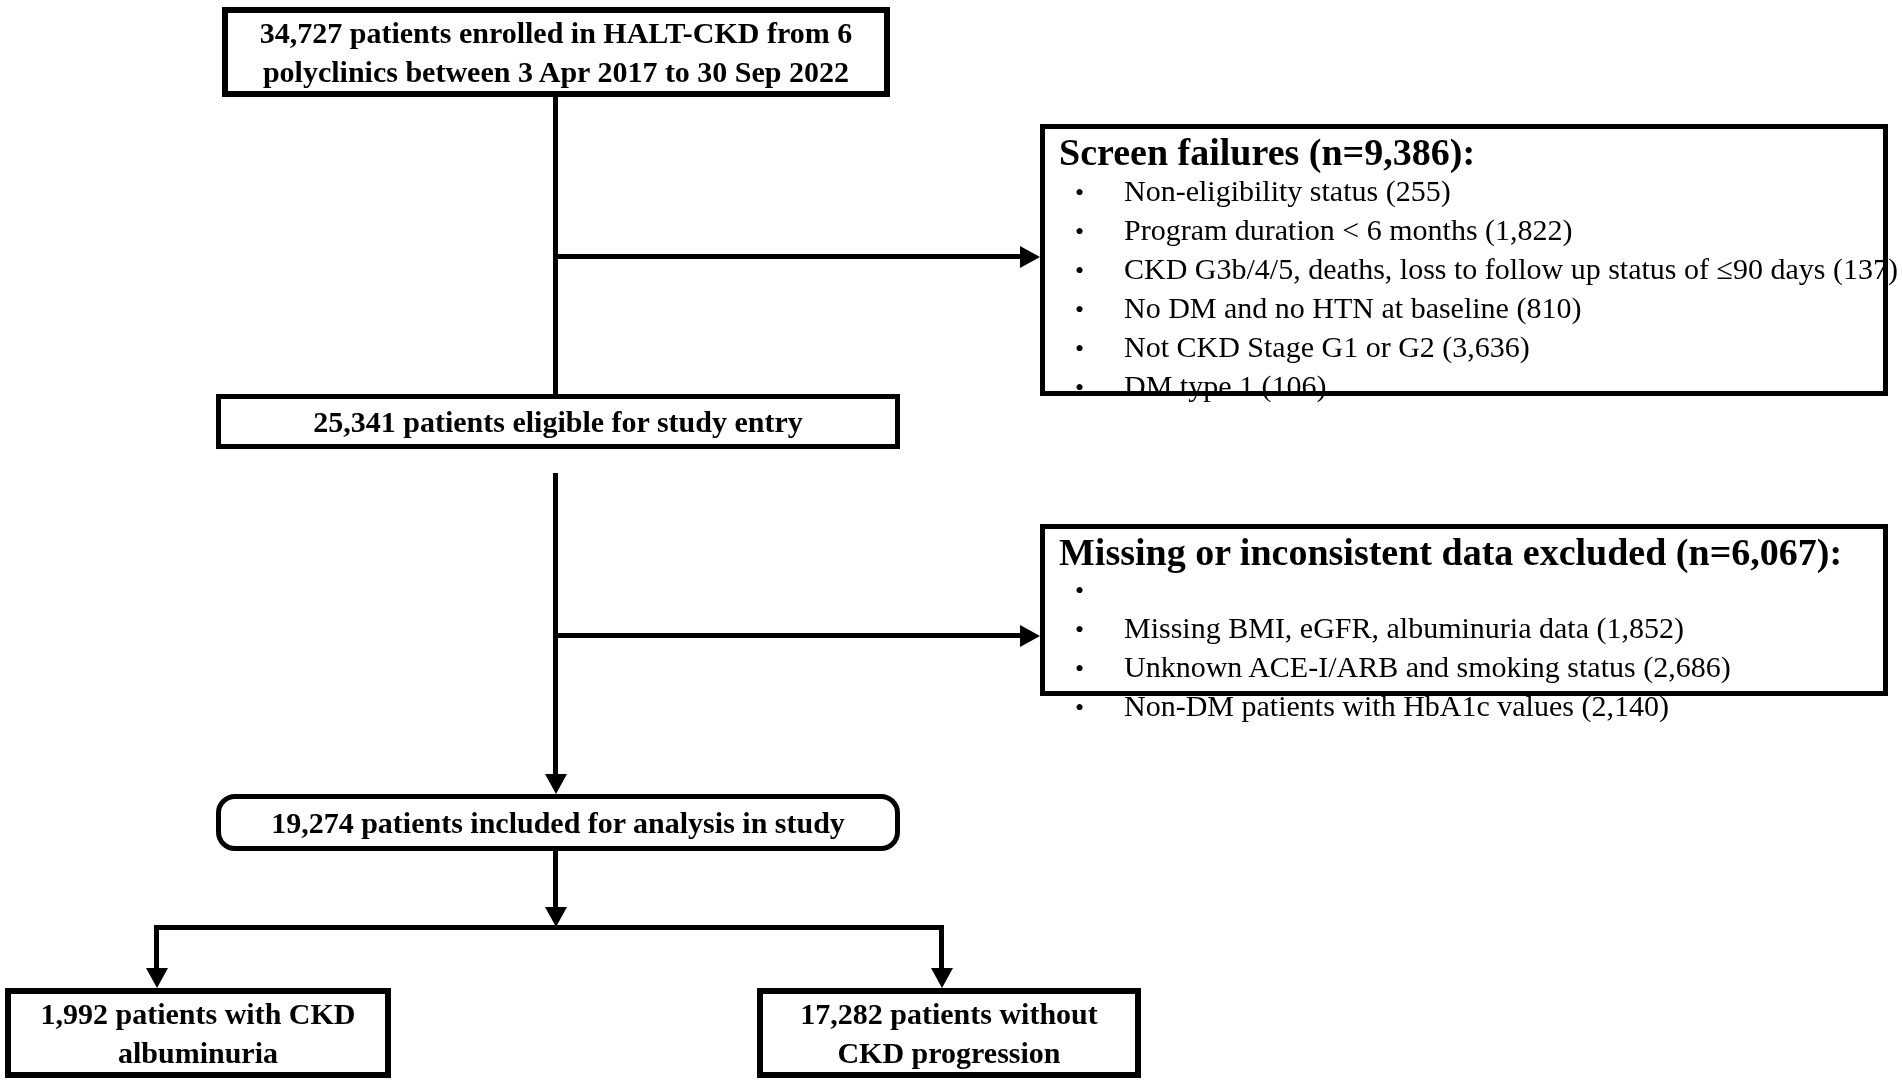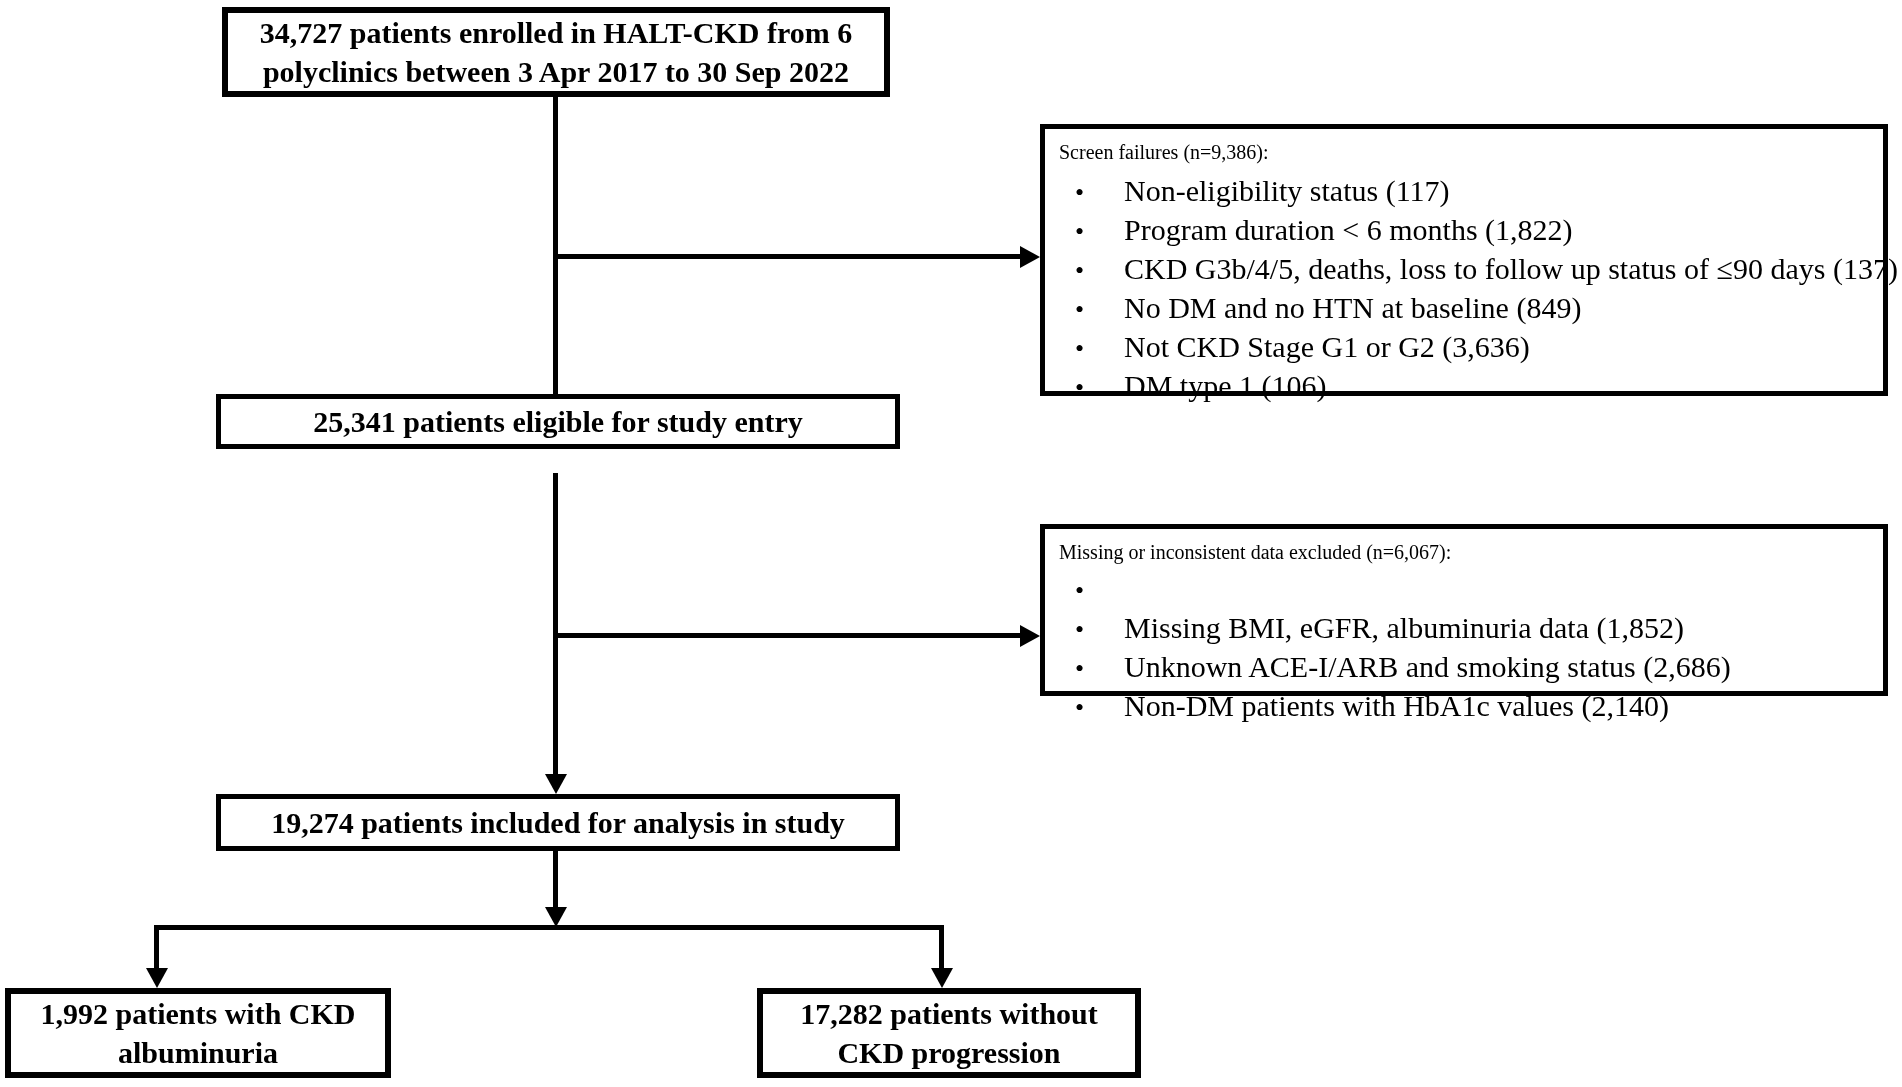--- a/index.html
+++ b/index.html
@@ -31,22 +31,22 @@
     font-weight: bold;
     font-size: 30px;
     line-height: 39px;
   }
   .box.side {
     border-width: 5px;
     padding: 3px 14px;
     font-size: 30px;
   }
   .side-header {
-    font-weight: normal;
-    font-size: 20px;
+    font-weight: bold;
+    font-size: 38px;
     line-height: 40px;
     white-space: nowrap;
   }
   .side-list {
     list-style: none;
     margin: 0;
     padding: 0;
   }
   .side-list li {
     display: flex;
@@ -95,33 +95,33 @@
   <div class="arrow-down" style="left:545px; top:398px;"></div>
 
   <div class="line" style="left:555px; top:254px; width:465px; height:5px;"></div>
   <div class="arrow-right" style="left:1020px; top:246px;"></div>
 
   <div class="box side" style="left:1040px; top:124px; width:848px; height:272px;">
     <div class="side-header">Screen failures (n=9,386):</div>
     <ul class="side-list">
       <li>
         <span class="bullet-marker">•</span>
-        <span>Non-eligibility status (117)</span>
+        <span>Non-eligibility status (255)</span>
       </li>
       <li>
         <span class="bullet-marker">•</span>
         <span>Program duration &lt; 6 months (1,822)</span>
       </li>
       <li>
         <span class="bullet-marker">•</span>
         <span>CKD G3b/4/5, deaths, loss to follow up status of ≤90 days (137)</span>
       </li>
       <li>
         <span class="bullet-marker">•</span>
-        <span>No DM and no HTN at baseline (849)</span>
+        <span>No DM and no HTN at baseline (810)</span>
       </li>
       <li>
         <span class="bullet-marker">•</span>
         <span>Not CKD Stage G1 or G2 (3,636)</span>
       </li>
       <li>
         <span class="bullet-marker">•</span>
         <span>DM type 1 (106)</span>
       </li>
     </ul>
@@ -151,21 +151,21 @@
         <span class="bullet-marker">•</span>
         <span>Unknown ACE-I/ARB and smoking status (2,686)</span>
       </li>
       <li>
         <span class="bullet-marker">•</span>
         <span>Non-DM patients with HbA1c values (2,140)</span>
       </li>
     </ul>
   </div>
 
-  <div class="box center-text" style="left:216px; top:794px; width:684px; height:57px; border-width:5px;">
+  <div class="box center-text" style="left:216px; top:794px; width:684px; height:57px; border-width:5px;border-radius:19px;">
     <span>19,274 patients included for analysis in study</span>
   </div>
 
   <div class="line" style="left:553px; top:851px; width:5px; height:56px;"></div>
   <div class="arrow-down" style="left:545px; top:907px;"></div>
 
   <div class="line" style="left:154px; top:925px; width:790px; height:5px;"></div>
 
   <div class="line" style="left:154px; top:928px; width:5px; height:40px;"></div>
   <div class="arrow-down" style="left:146px; top:968px;"></div>

